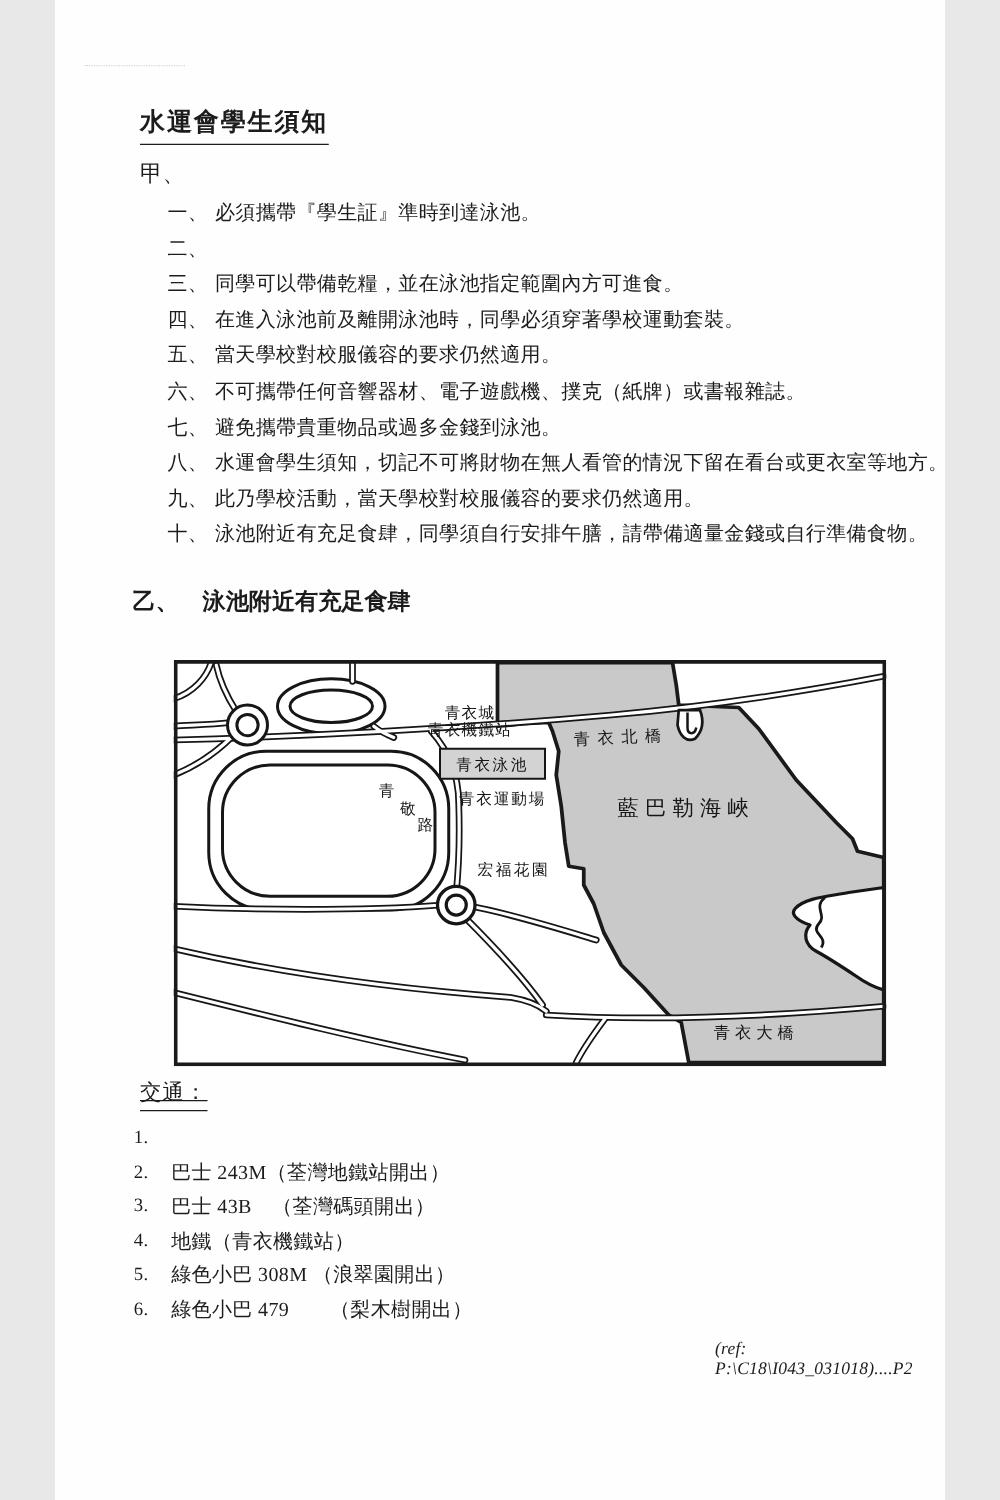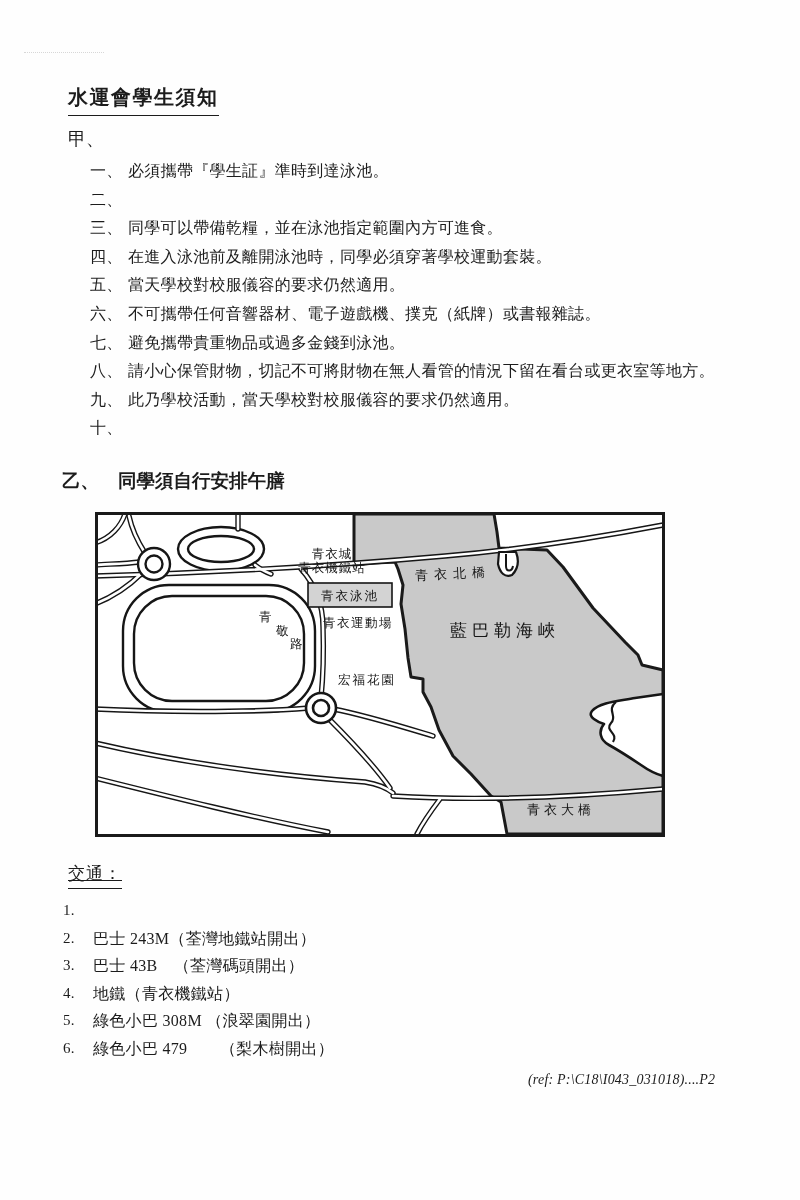--- a/index.html
+++ b/index.html
@@ -1,38 +1,38 @@
 <!DOCTYPE html>
 <html><head>
 <meta charset="utf-8">
 <style>
   html,body{margin:0;padding:0;background:#e8e8e8;}
   .page{
-    position:relative;width:800px;height:1200px;background:#fefefe;
+    position:relative;width:712px;height:1200px;background:#fefefe;
     margin:0 auto;overflow:hidden;
     font-family:"Liberation Serif","DejaVu Serif",serif;color:#1c1c1c;
   }
   .noise{position:absolute;left:24px;top:44px;width:80px;height:8px;
     border-bottom:1px dotted #b9b9b9;opacity:.55;}
   .title{
     position:absolute;left:68px;top:84px;margin:0;
     font-size:20px;font-weight:600;letter-spacing:1.5px;
     border-bottom:1.6px solid #1c1c1c;padding-bottom:4px;
   }
   .sec-head{position:absolute;display:flex;font-size:18px;}
   .sec-head .marker{flex:0 0 50px;}
   .sec-head.a{left:68px;top:127px;}
   .sec-head.b{left:62px;top:468px;font-weight:bold;font-size:18.5px;}
   .sec-head.b .marker{flex:0 0 56px;}
   ol{list-style:none;margin:0;padding:0;}
   .rules{position:absolute;left:90px;top:161px;width:690px;}
   .rules li{display:flex;line-height:19px;margin-bottom:9.6px;
     font-size:16px;letter-spacing:.3px;white-space:nowrap;}
   .rules .rnum{flex:0 0 38px;}
-  .map-wrap{position:absolute;left:95px;top:512px;width:570px;height:325px;}
+  .map-wrap{position:absolute;left:95px;top:528px;width:570px;height:325px;}
   .map-wrap svg{display:block;width:100%;height:100%;
     font-family:"Liberation Serif","DejaVu Serif",serif;}
   .transport-head{
     position:absolute;left:68px;top:862px;font-size:17px;letter-spacing:1px;
     border-bottom:1.4px solid #1c1c1c;padding-bottom:3px;text-decoration:underline;
   }
   .transport{position:absolute;left:63px;top:901px;width:600px;}
   .transport li{display:flex;line-height:19.6px;margin-bottom:8px;
     font-size:16px;letter-spacing:.3px;white-space:nowrap;}
   .transport .rnum{flex:0 0 30px;font-size:15px;}
@@ -74,34 +74,35 @@
     <li>
         <span class="rnum">六、</span>
         <span class="rtext">不可攜帶任何音響器材、電子遊戲機、撲克（紙牌）或書報雜誌。</span>
       </li>
     <li>
         <span class="rnum">七、</span>
         <span class="rtext">避免攜帶貴重物品或過多金錢到泳池。</span>
       </li>
     <li>
         <span class="rnum">八、</span>
-        <span class="rtext">請小心保管財物，切記不可將財物在無人看管的情況下留在看台或更衣室等地方。</span>
+        <span class="rtext">水運會學生須知，切記不可將財物在無人看管的情況下留在看台或更衣室等地方。</span>
       </li>
     <li>
         <span class="rnum">九、</span>
         <span class="rtext">此乃學校活動，當天學校對校服儀容的要求仍然適用。</span>
       </li>
     <li>
         <span class="rnum">十、</span>
+        <span class="rtext">泳池附近有充足食肆，同學須自行安排午膳，請帶備適量金錢或自行準備食物。</span>
       </li>
   </ol>
 
   <div class="sec-head b">
     <span class="marker">乙、</span>
-    <span>同學須自行安排午膳</span>
+    <span>泳池附近有充足食肆</span>
   </div>
 
   <div class="map-wrap">
     <svg viewBox="0 0 570 325">
       <rect x="0" y="0" width="570" height="325" fill="#ffffff"></rect>
 
       <polygon points="259,2 399,2 402,20 404,36 452,38 468,55 498,96 530,130 543,143 547,153 568,158 568,322 412,322 406,290 396,284 376,262 358,244 344,218 336,195 328,180 328,167 316,165 313,146 310,117 306,92 308,73 303,57 300,50 280,51 259,53" fill="#c9c9c9" stroke="#1a1a1a" stroke-width="3" stroke-linejoin="round"></polygon>
 
       <path d="M568,182 L540,186 C525,189 505,190 497,199 C492,205 503,210 509,212 C503,219 505,228 514,233 C525,239 537,247 546,253 C553,258 561,262 568,264 Z" fill="#ffffff" stroke="#161616" stroke-width="2.6" stroke-linejoin="round"></path>
       <path d="M521,190 C511,198 523,204 516,211 C509,219 524,221 518,230" fill="none" stroke="#161616" stroke-width="2.2"></path>

